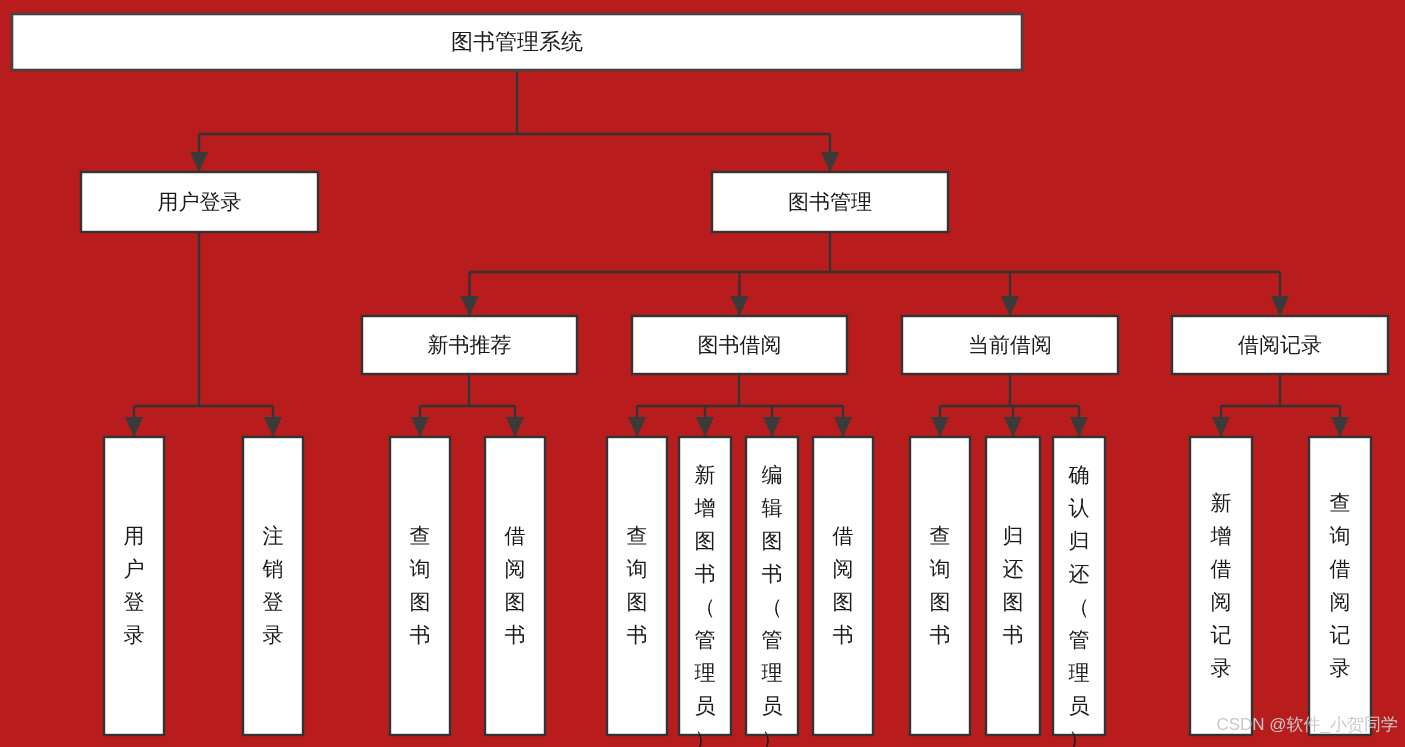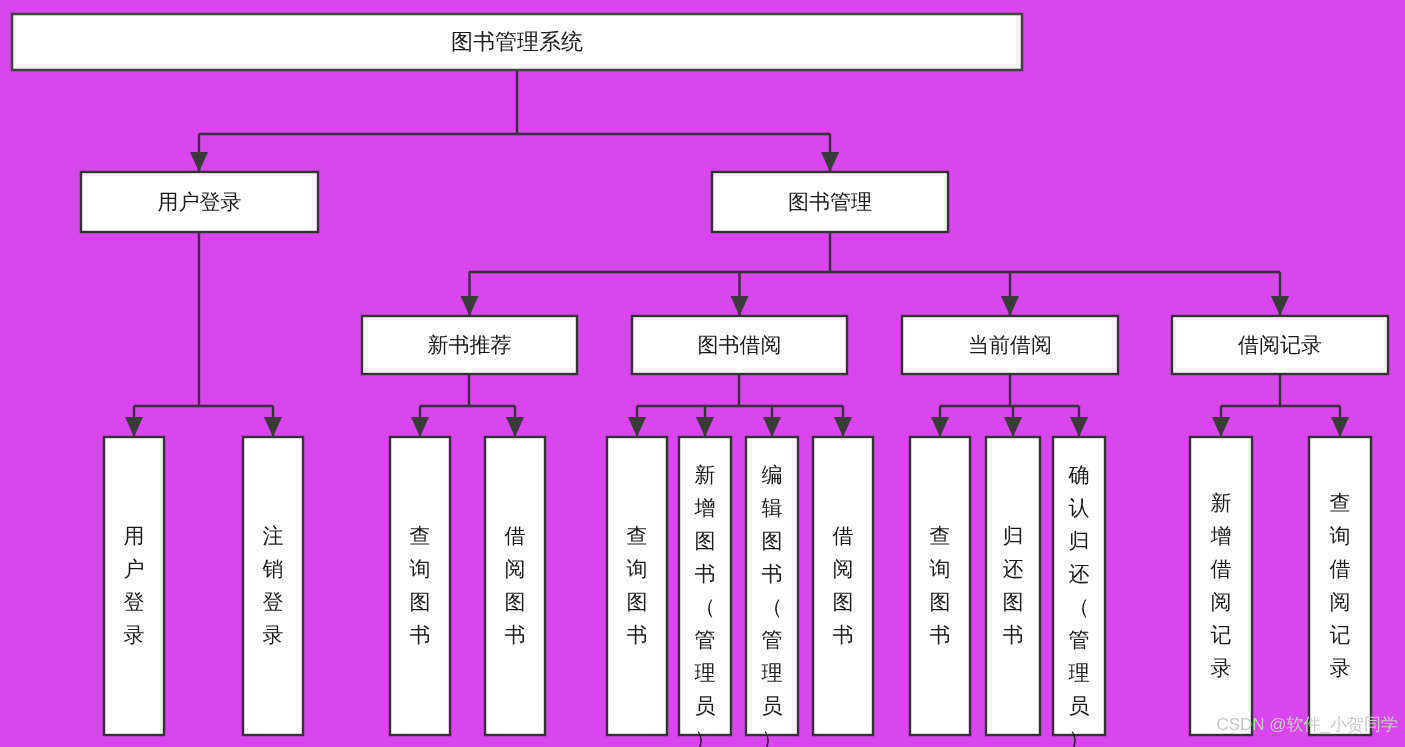--- a/index.html
+++ b/index.html
@@ -8,21 +8,21 @@
     padding: 0;
     background: #ffffff;
   }
   body {
     font-family: "Liberation Sans", "DejaVu Sans", sans-serif;
   }
   #diagram-root {
     position: relative;
     width: 1405px;
     height: 747px;
-    background: #d946ef;
+    background: #b91c1c;
     overflow: hidden;
   }
   svg.diagram-canvas {
     position: absolute;
     left: 0;
     top: 0;
     width: 1405px;
     height: 747px;
     display: block;
   }

